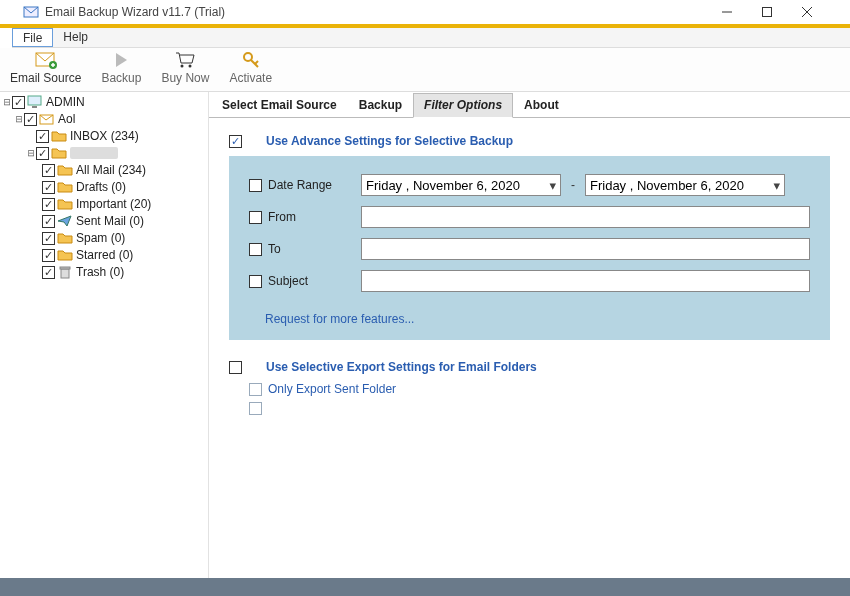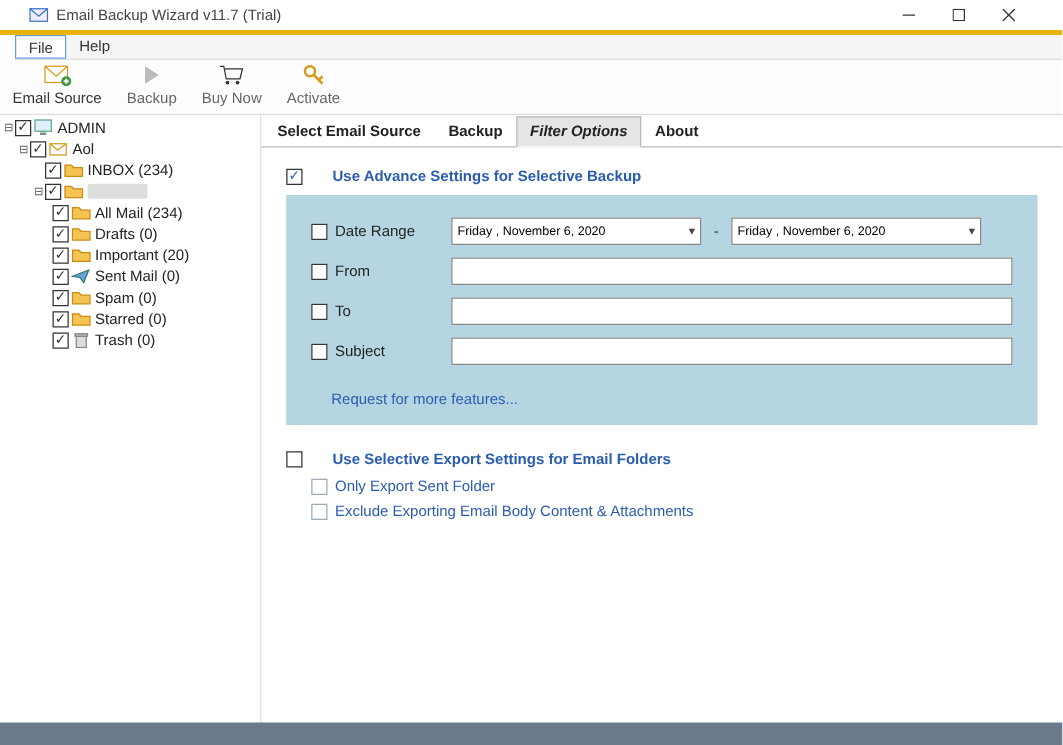--- a/index.html
+++ b/index.html
@@ -30,21 +30,21 @@
 .tab.active { border:1px solid #bbb; border-bottom:1px solid #fff; background:#e5e5e5;font-style:italic; }
 .content { flex:1; padding:16px 20px; overflow:auto; }
 .section-head { display:flex; align-items:center; gap:24px; margin-bottom:8px; }
 .checkbox { width:13px;height:13px;border:1px solid #333;display:inline-flex;align-items:center;justify-content:center;background:#fff;font-size:11px; }
 .checkbox.checked::before { content:"✓"; color:#2a5db0; font-size:11px; line-height:11px;}
 .bluebold { font-weight:bold; color:#2a5db0; }
 .panel { background:#b6d5e2; padding:18px 20px 14px 20px; }
 .row { display:flex; align-items:center; margin-bottom:10px; }
 .rowlabel { display:flex; align-items:center; gap:6px; width:112px; color:#222; }
 .dateinput { flex:0 0 200px; height:22px; border:1px solid #888; background:#fff; display:flex; align-items:center; padding:0 4px; justify-content:space-between; }
-.dateinput span { font-size:10px; }
+.dateinput span { font-size:13px; }
 .chev { font-size:9px; color:#444; }
 .sep { margin: 0 10px; color:#333; }
 .textinput { flex:1; height:22px; border:1px solid #888; background:#fff; }
 .requestlink { color:#2a5db0; margin:10px 0 0 16px; display:inline-block; }
 .subopt { display:flex; align-items:center; gap:6px; margin:6px 0 0 20px; color:#2a5db0; }
 .subopt .checkbox { border-color:#9ab; }
 .exportsec { margin-top:20px; }
 .statusbar { height:18px; background:#6a7a8a; }
 svg { display:block; }
 .blurbox{width:48px;height:12px;background:#ddd;border-radius:2px;}
@@ -297,21 +297,20 @@
         <div class="section-head">
           <span class="checkbox"></span>
           <span class="bluebold">Use Selective Export Settings for Email Folders</span>
         </div>
         <div class="subopt">
           <span class="checkbox"></span>
           <span>Only Export Sent Folder</span>
         </div>
         <div class="subopt">
           <span class="checkbox"></span>
-          <span>Exclude Exporting Email Body Content &amp; Attachments</span>
         </div>
       </div>
 
     </div>
   </div>
 </div>
 
 <div class="statusbar"></div>
 
 </body></html>

